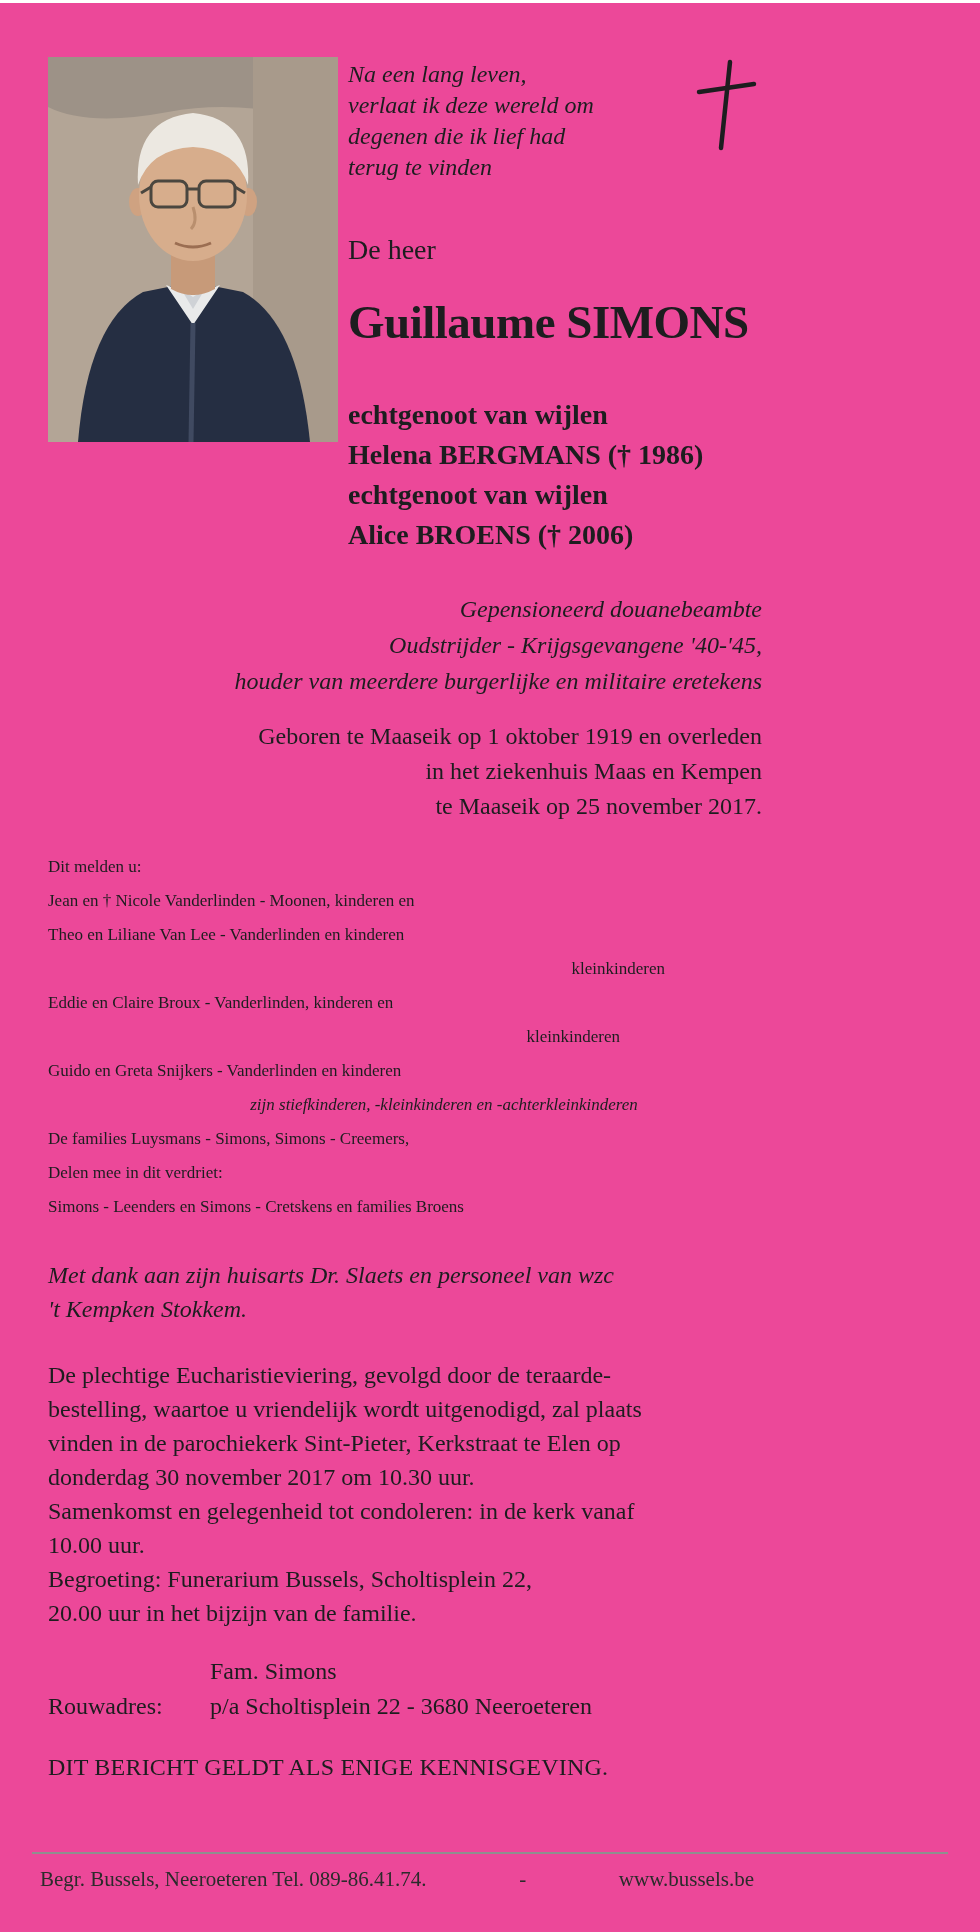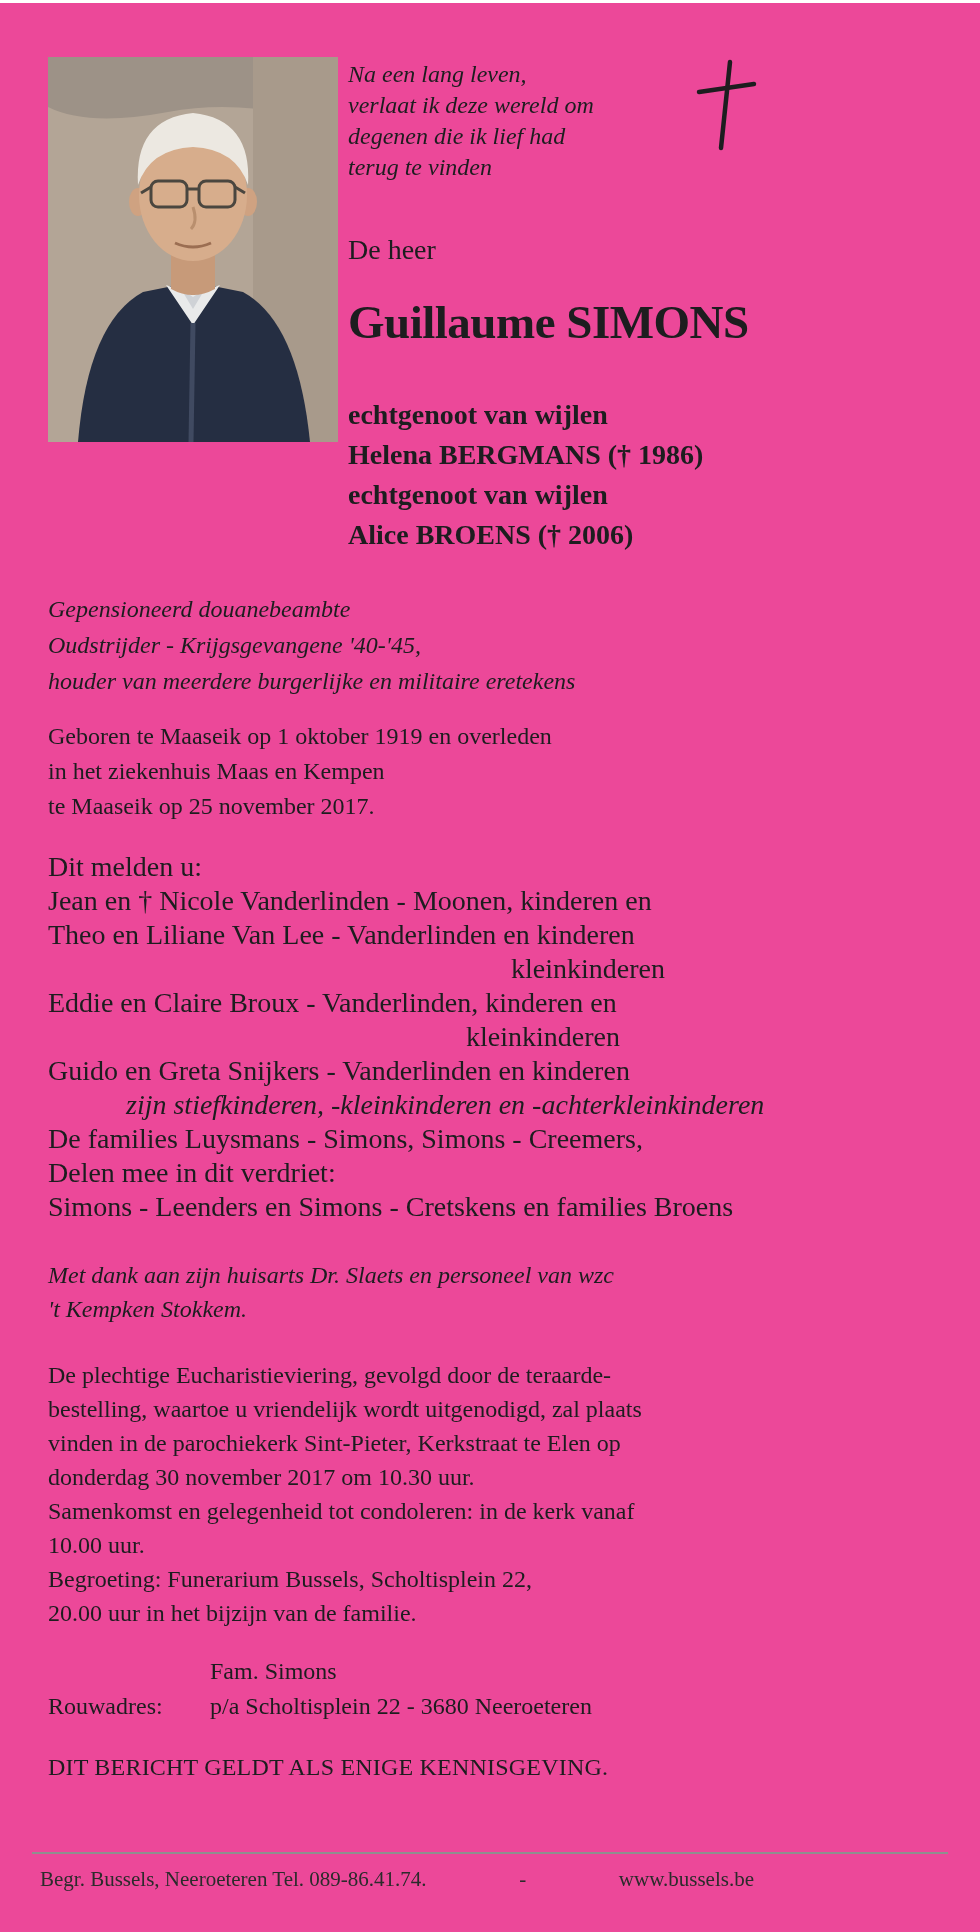--- a/index.html
+++ b/index.html
@@ -29,26 +29,26 @@
     background: #b3a596;
   }
   .top-right { flex: 1; padding-left: 10px; position: relative; min-height: 385px; }
   .quote { font-style: italic; font-size: 24px; line-height: 31px; margin-top: 2px; }
   .cross { position: absolute; top: 2px; right: 0; width: 72px; height: 92px; }
   .salutation { margin-top: 50px; font-size: 28px; line-height: 34px; }
   .name { margin-top: 28px; font-size: 47px; font-weight: bold; line-height: 54px; letter-spacing: -0.5px; white-space: nowrap; }
   .spouses { margin-top: 46px; font-size: 28px; font-weight: bold; line-height: 40px; }
   .spouses .line { white-space: nowrap; }
   .line { white-space: nowrap; }
-  .honors { margin-top: 36px; text-align: left; font-style: italic; font-size: 24px; line-height: 36px; }
-  .life { margin-top: 20px; text-align: left; font-size: 24px; line-height: 35px; }
-  .family { margin-top: 26px; font-size: 28px; line-height: 34px; }
+  .honors { margin-top: 36px; text-align: right; font-style: italic; font-size: 24px; line-height: 36px; }
+  .life { margin-top: 20px; text-align: right; font-size: 24px; line-height: 35px; }
+  .family { margin-top: 26px; font-size: 17px; line-height: 34px; }
   .align-right-a { text-align: right; padding-right: 97px; }
   .align-right-b { text-align: right; padding-right: 142px; }
-  .stepchildren { font-style: italic; padding-left: 78px; }
+  .stepchildren { font-style: italic; padding-left: 78px; text-align: center; }
   .thanks { margin-top: 34px; font-style: italic; font-size: 24px; line-height: 34px; }
   .ceremony { margin-top: 32px; font-size: 24px; line-height: 34px; }
   .mourning { margin-top: 24px; font-size: 24px; line-height: 35px; display: flex; align-items: flex-end; }
   .mourning-label { flex: 0 0 162px; width: 162px; }
   .notice { margin-top: 26px; font-size: 24px; line-height: 34px; letter-spacing: 0.2px; }
   .footer-rule {
     position: absolute;
     left: 32px;
     right: 32px;
     top: 1849px;

